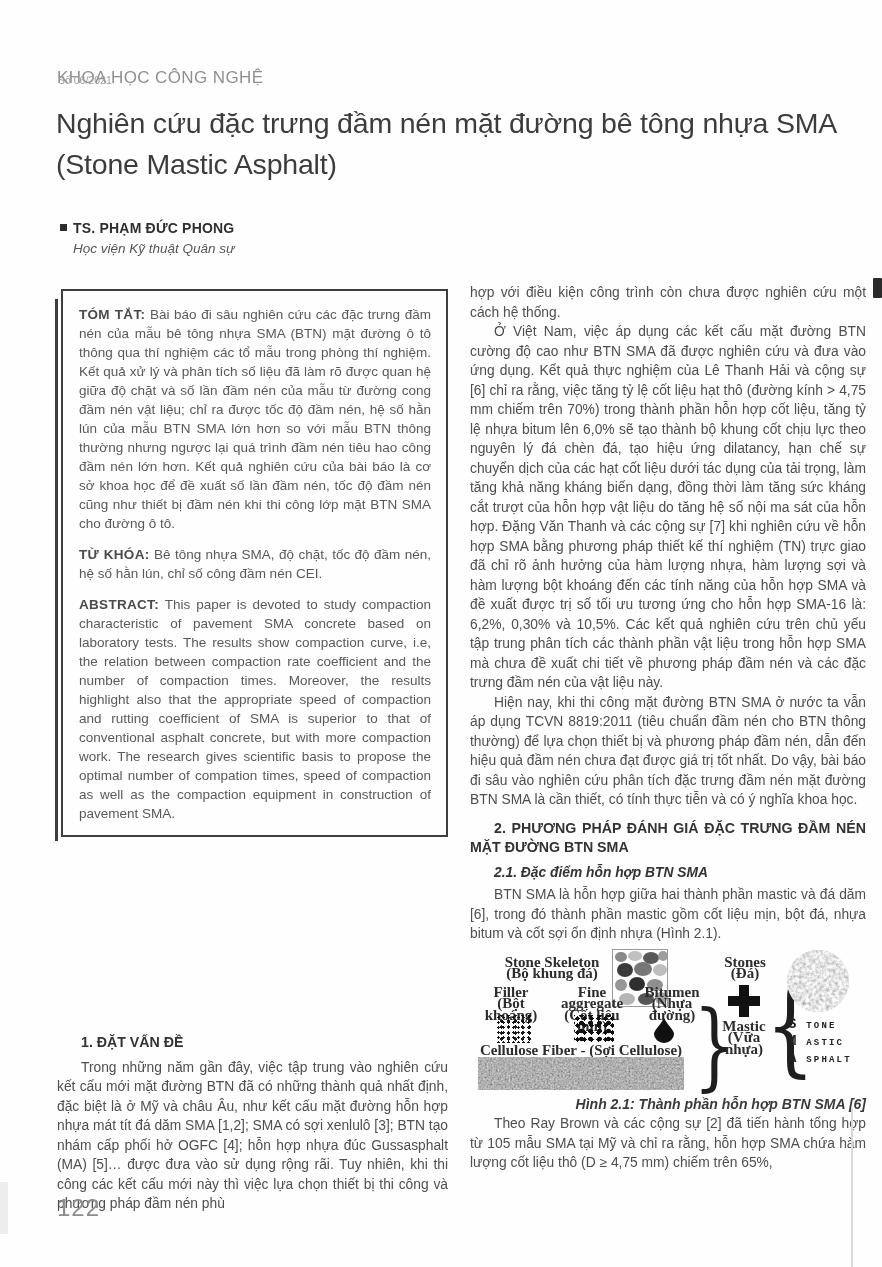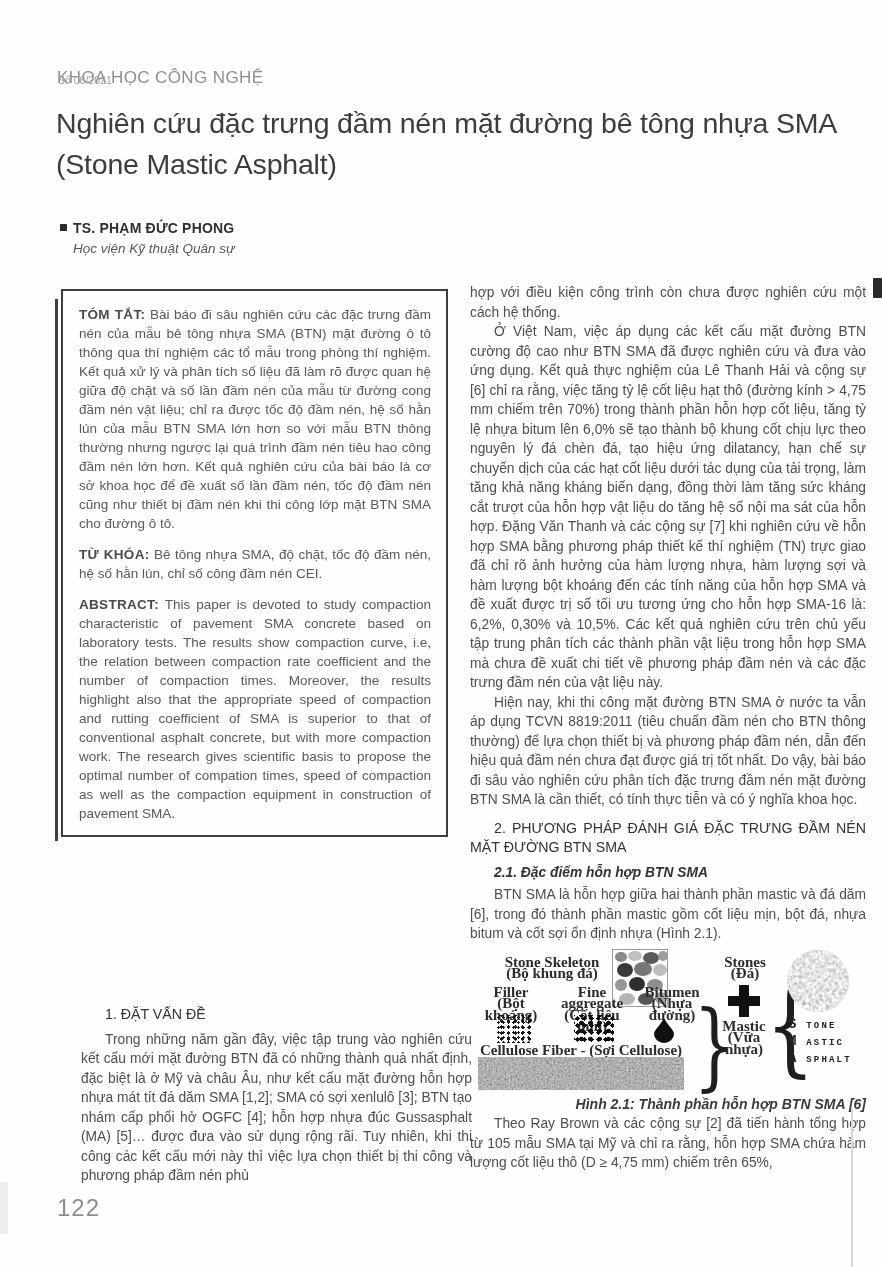--- a/index.html
+++ b/index.html
@@ -32,22 +32,22 @@
     border:2px solid #3d3d3d;padding:14px 15px 12px 16px;
     font-size:13.5px;line-height:19px;color:#595959;
   }
   .abstract-box:before{
     content:"";position:absolute;left:-8px;top:8px;bottom:-6px;width:3px;background:#3d3d3d;
   }
   .abstract-box p{margin:0 0 12px 0;}
   .abstract-box p:last-child{margin-bottom:0;}
   .abstract-box b{color:#4a4a4a;letter-spacing:.3px;}
   
-  .intro{position:absolute;top:722px;left:0;width:391px;margin-left:24px;}
-  h2.sec{font-size:14.2px;font-weight:normal;color:#333;margin:0 0 5px 0;text-indent:24px;text-align:justify;line-height:19.5px;}
+  .intro{position:absolute;top:750px;left:0;width:391px;}
+  h2.sec{font-size:14.2px;font-weight:bold;color:#333;margin:0 0 5px 0;text-indent:24px;text-align:justify;line-height:19.5px;}
   h3.sec{font-size:13.8px;font-weight:bold;color:#333;margin:2px 0 3px 0;text-indent:24px;line-height:19.5px;font-style:italic;}
   .col-right h2.sec{margin-top:9px;}
   
   .fig{position:relative;width:396px;height:142px;margin-top:5px;}
   .fig .flabel{
     position:absolute;font-family:"Liberation Serif","DejaVu Serif",serif;
     font-weight:bold;font-size:15px;line-height:11.5px;color:#2c2c2c;text-align:center;text-indent:0;
   }
   .lbl-skeleton{left:28px;top:8px;width:108px;text-align:right;}
   .img-skeleton{position:absolute;left:142px;top:0px;width:54px;height:56px;border:1px solid #9a9a9a;background:#fff;}

